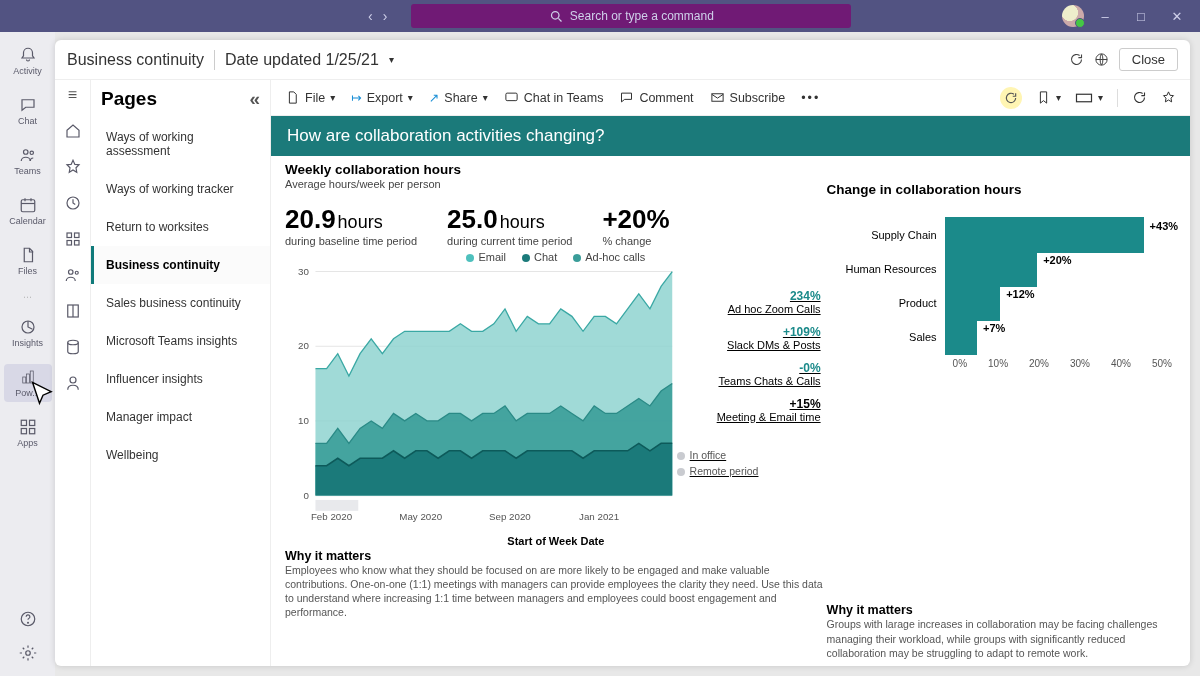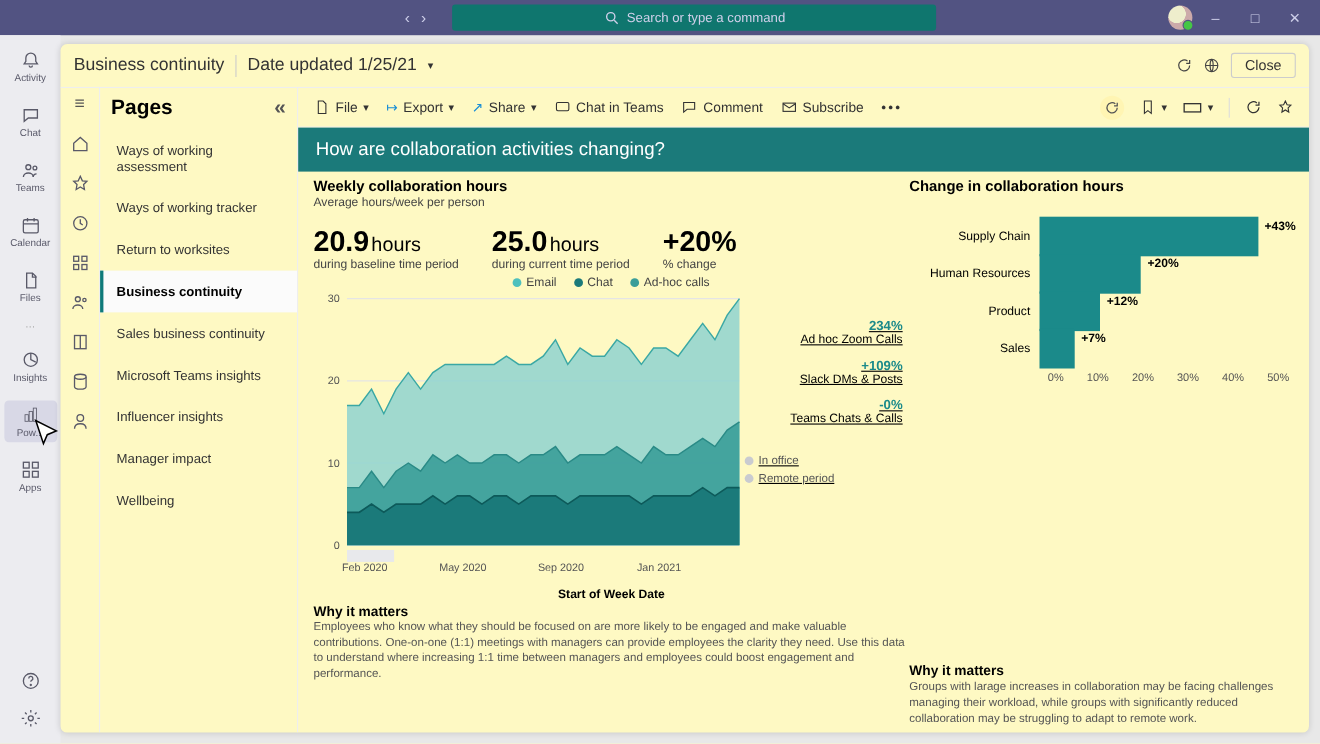--- a/index.html
+++ b/index.html
@@ -1,37 +1,37 @@
 <!DOCTYPE html>
 <html><head>
 <meta charset="utf-8">
 <style>
   * { box-sizing: border-box; margin: 0; padding: 0; font-family: "Segoe UI", Arial, sans-serif; }
   body { width: 1200px; height: 676px; overflow: hidden; background: #e8e8e8; }
 
   
   .titlebar { height: 32px; background: #525382; display: flex; align-items: center; padding: 0 8px; gap: 6px; color: #cfd0ea; }
   .nav-arrows { margin-left: 360px; display: flex; gap: 10px; font-size: 14px; }
-  .search-box { flex: 0 0 440px; height: 24px; background: #0f766e; border-radius: 3px; display: flex; align-items: center; justify-content: center; color: #cfd0ea; font-size: 12px; gap: 6px; margin-left: 18px; }
+  .search-box { flex: 0 0 440px; height: 24px; background: #701a75; border-radius: 3px; display: flex; align-items: center; justify-content: center; color: #cfd0ea; font-size: 12px; gap: 6px; margin-left: 18px; }
   .sp { flex: 1; }
   .avatar { width: 22px; height: 22px; border-radius: 50%; background: radial-gradient(circle at 35% 35%, #eec 0 40%, #caa 42% 100%); position: relative; }
   .avatar::after { content:""; position:absolute; right:-1px; bottom:-1px; width:8px; height:8px; border-radius:50%; background:#45c745; border:1.5px solid #525382; }
   .winbtn { width: 30px; text-align: center; font-size: 13px; color: #cfd0ea; }
 
   
   .frame { display: flex; height: 644px; }
   .teamsrail { width: 55px; background: #ececf0; display: flex; flex-direction: column; align-items: center; padding-top: 10px; gap: 12px; color: #5a5a6a; font-size: 9px; }
   .teamsrail .ritem { display:flex; flex-direction:column; align-items:center; gap:2px; width: 48px; padding: 4px 0; border-radius: 4px; }
   .teamsrail .ritem.active { background: #d8d8e6; }
   .teamsrail svg, .panelrail svg { stroke:#595968; fill:none; }
   .teamsrail .bot { margin-top: auto; display:flex; flex-direction:column; gap:16px; align-items:center; padding-bottom: 14px; }
   .cursor { position:absolute; left: 29px; top: 380px; pointer-events:none; }
 
   
-  .app { flex: 1; background: #fef9c3; margin: 8px 10px 10px 0; border-radius: 6px; box-shadow: 0 0 6px rgba(0,0,0,.15); display:flex; flex-direction:column; overflow:hidden; }
+  .app { flex: 1; background: #ffffff; margin: 8px 10px 10px 0; border-radius: 6px; box-shadow: 0 0 6px rgba(0,0,0,.15); display:flex; flex-direction:column; overflow:hidden; }
   .apphdr { height: 40px; display:flex; align-items:center; padding: 0 12px; gap: 10px; color:#333; border-bottom: 1px solid #eee; }
   .apphdr .title { font-size: 16px; font-weight: 400; }
   .apphdr .sep { width:1px; height:20px; background:#ccc; }
   .apphdr .right { margin-left:auto; display:flex; align-items:center; gap:10px; }
   .closebtn { border:1px solid #ccc; padding: 3px 12px; border-radius:3px; font-size:13px; }
 
   .appbody { flex:1; display:flex; overflow:hidden; }
 
   
   .panelrail { width: 36px; border-right:1px solid #eee; display:flex; flex-direction:column; align-items:center; padding-top:6px; gap:18px; color:#555; }
@@ -49,21 +49,21 @@
   .cmdbar { height: 36px; display:flex; align-items:center; gap:16px; padding: 0 14px; font-size: 12.5px; color:#333; border-bottom:1px solid #eee; }
   .cmdbar .itm { display:flex; align-items:center; gap:5px; }
   .cmdbar .more { letter-spacing:2px; }
   .cmdbar .rside { margin-left:auto; display:flex; align-items:center; gap:14px; }
   .cmdbar .rside .hl { width:22px; height:22px; border-radius:50%; background:#fff5b3; display:flex; align-items:center; justify-content:center; }
   .cmdbar .vsep { width:1px; height:18px; background:#ddd; }
 
   .banner { background:#1b7a7a; color:#fff; font-size:17px; font-weight:400; padding: 10px 16px; }
   .content { flex:1; display:flex; gap:0; padding: 6px 14px 6px 14px; overflow:hidden; }
   .leftcol { flex: 1.55; display:flex; flex-direction:column; }
-  .rightcol { flex: 1; display:flex; flex-direction:column; }
+  .rightcol { flex: 1; display:flex; flex-direction:column;margin-top:20px; }
 
   h4.sec { font-size: 13.5px; font-weight:700; margin-bottom: 1px; }
   .sub { font-size: 11px; color:#444; }
   .metrics { display:flex; gap: 30px; margin-top: 14px; }
   .m .big { font-size: 26px; font-weight:700; }
   .m .u { font-size:18px; font-weight:400; margin-left:2px; }
   .m .cap { font-size:11px; color:#444; }
 
   
   .chartwrap { display:flex; margin-top:2px; }
@@ -391,20 +391,24 @@
                     <div>Ad hoc Zoom Calls</div>
                   </div>
                   <div>
                     <div class="v teal">+109%</div>
                     <div>Slack DMs &amp; Posts</div>
                   </div>
                   <div>
                     <div class="v teal">-0%</div>
                     <div>Teams Chats &amp; Calls</div>
                   </div>
+                  <div>
+                    <div class="v ">+15%</div>
+                    <div>Meeting &amp; Email time</div>
+                  </div>
                   <div class="period">
                     <div>In office</div>
                     <div>Remote period</div>
                   </div>
                 </div>
             </div>
             <div style="text-align:center;font-size:11px;font-weight:600;margin-top:-2px">Start of Week Date</div>
 
             <div class="why">Why it matters</div>
             <div class="whytxt">Employees who know what they should be focused on are more likely to be engaged and make valuable contributions. One-on-one (1:1) meetings with managers can provide employees the clarity they need. Use this data to understand where increasing 1:1 time between managers and employees could boost engagement and performance.</div>

